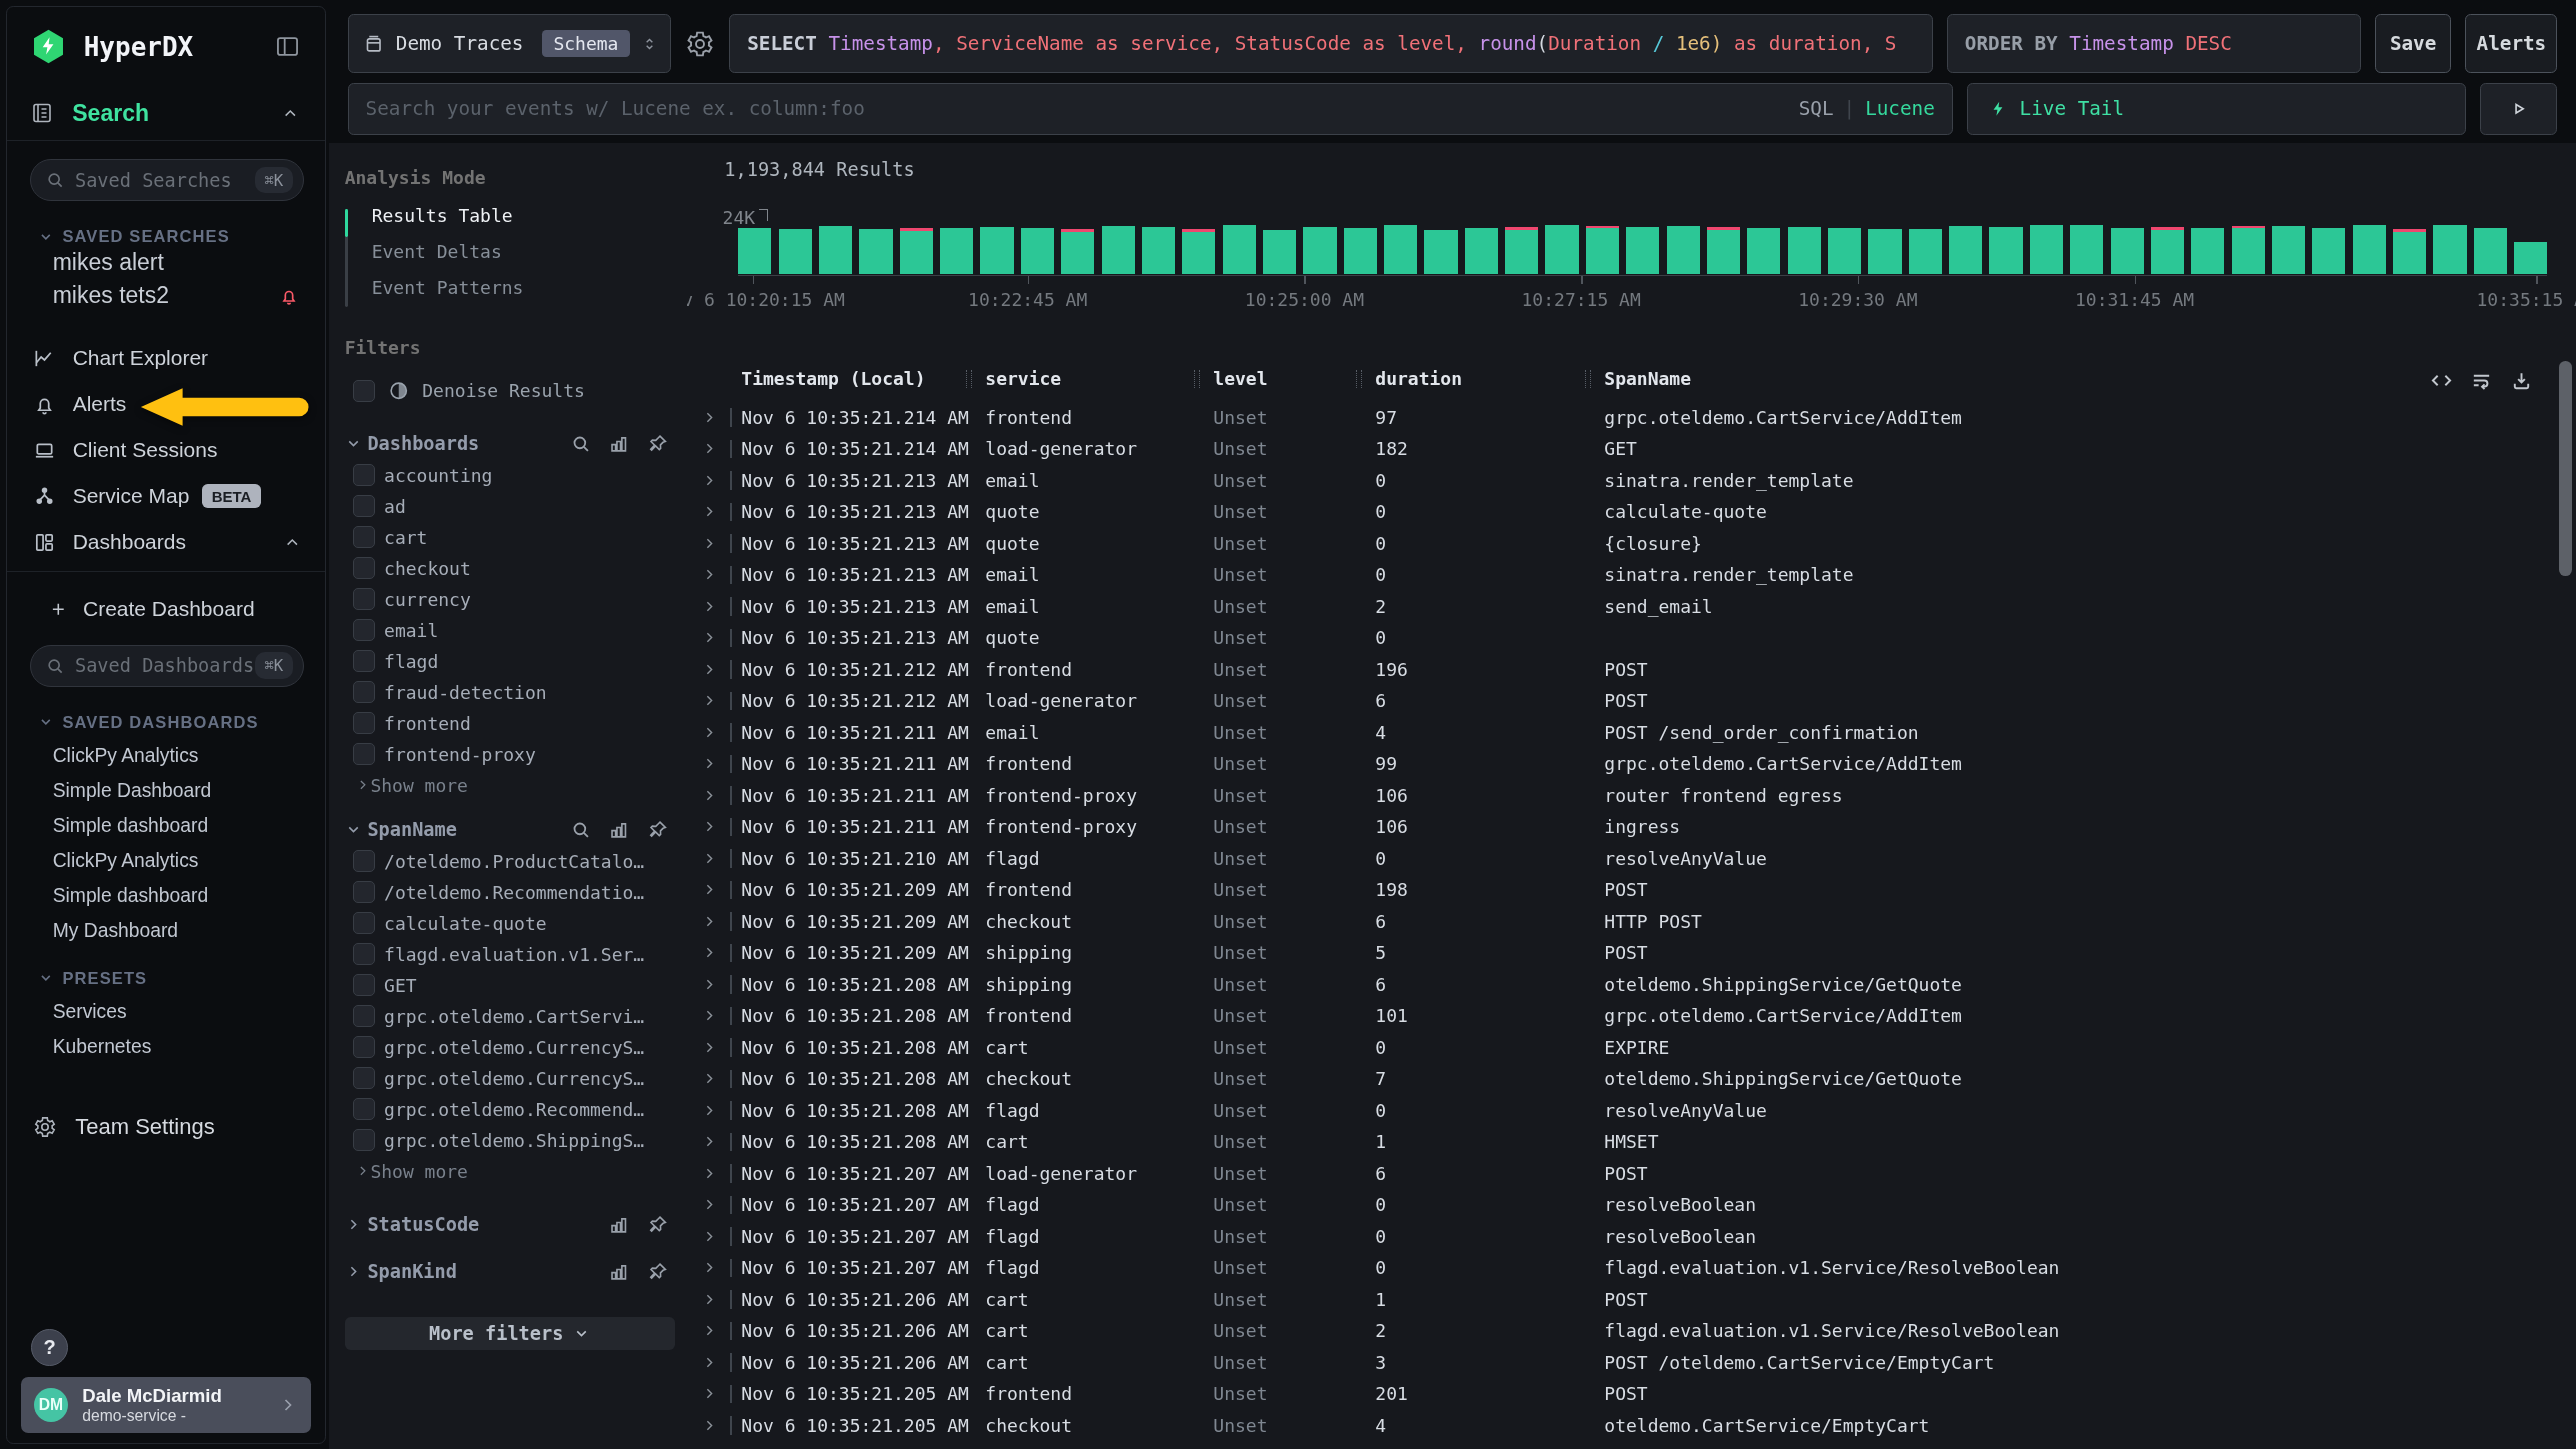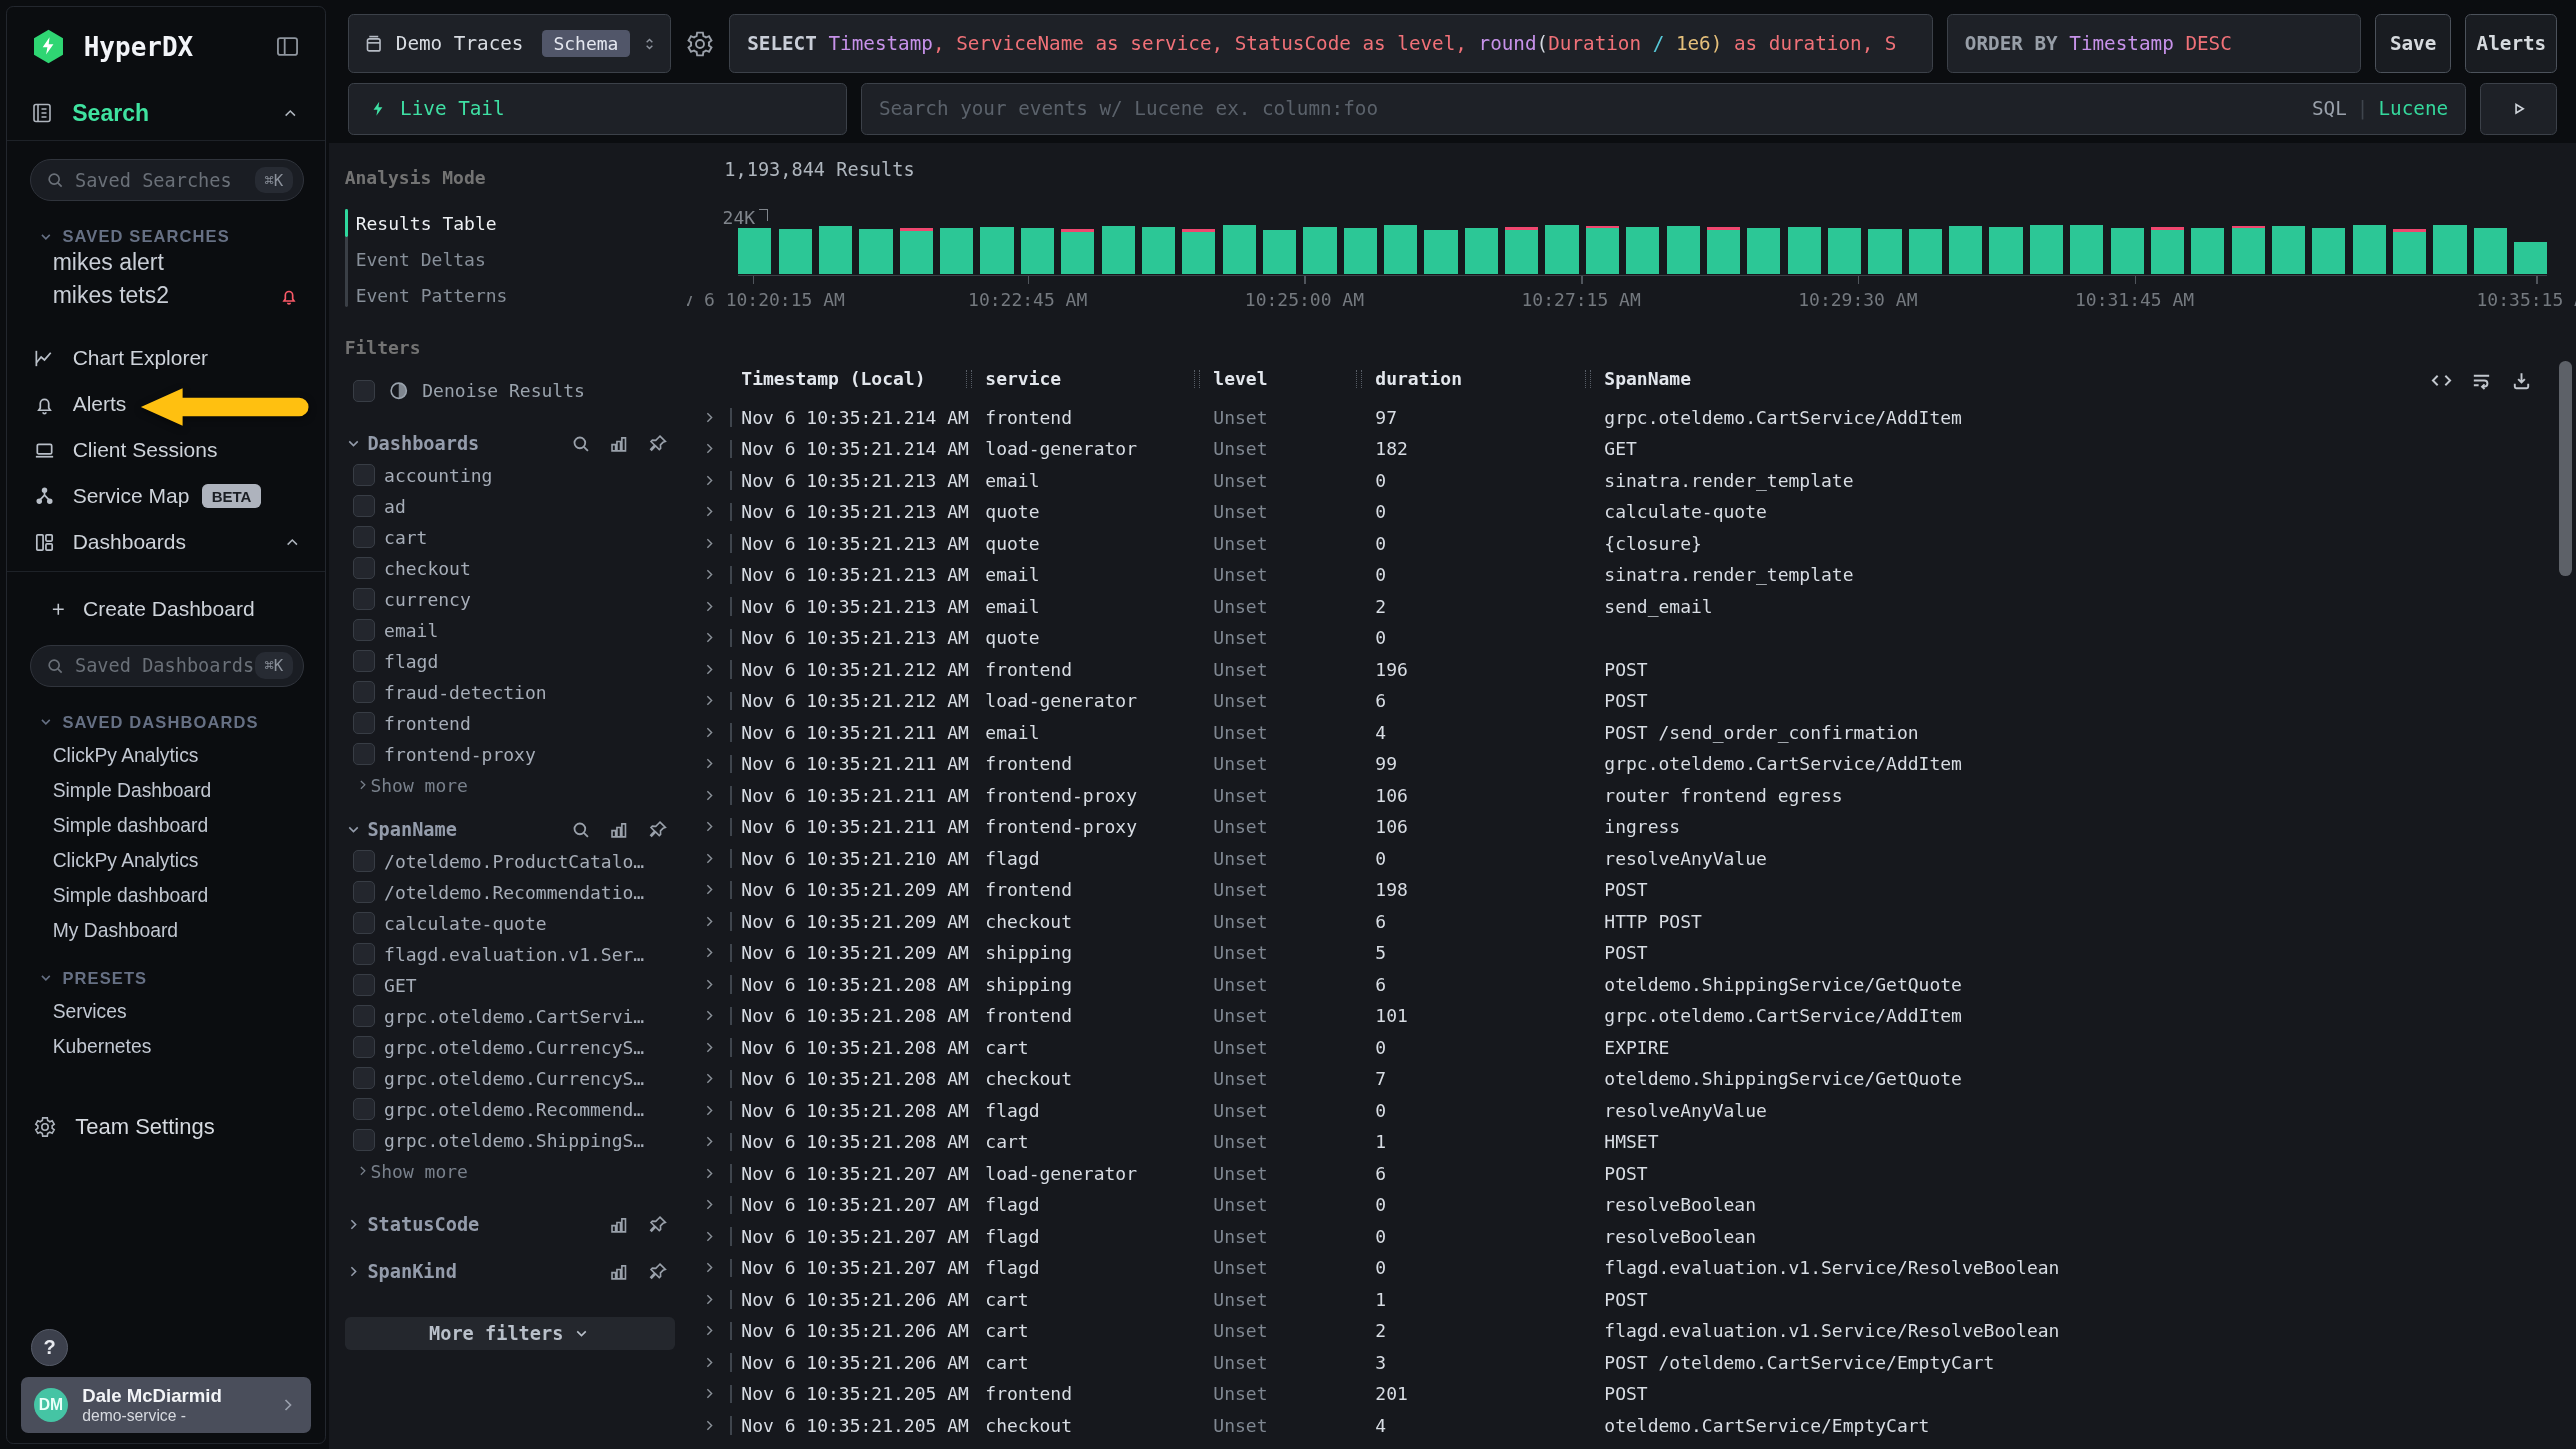--- a/index.html
+++ b/index.html
@@ -77,21 +77,21 @@
   .livetail-box .lbl { font:19.3px "DejaVu Sans Mono",monospace; }
   .play-btn { width:77px; justify-content:center; color:#cfd4da; cursor:pointer; }
 
   .content { flex:1; display:flex; background:#16181d; min-height:0; }
 
   
   .filters { width:358px; flex:none; padding:24px 0 0 15.7px; overflow:hidden; }
   .panel-label { font:bold 18px "DejaVu Sans Mono",monospace; color:#737373; }
   .modes { position:relative; margin-top:17px; }
   .modes::before { content:''; position:absolute; left:0; top:5.7px; bottom:5.7px; width:2.9px; background:#3a3f46; border-radius:1.4px; }
-  .mode { position:relative; height:36px; display:flex; align-items:center; padding-left:11px;
+  .mode { position:relative; height:36px; display:flex; align-items:flex-start; padding-left:27px;
           font:18px "DejaVu Sans Mono",monospace; color:#878f99; cursor:pointer; }
   .mode.active { color:#eef1f5; }
   .mode.active::before { content:''; position:absolute; left:0; top:3.6px; bottom:3.6px; width:2.9px; background:#2fd89e; border-radius:1.4px; }
   .filters-label { margin-top:24px; }
   .denoise-row { margin-top:17px; height:31.5px; display:flex; align-items:center; gap:13px; color:#9aa3ad;
                  font:18px "DejaVu Sans Mono",monospace; cursor:pointer; }
   .cbx { width:21.5px; height:21.5px; border-radius:5px; background:#23262d; border:1.1px solid #383d45; flex:none; margin-left:8.6px; }
   .fgroup { margin-top:21.5px; }
   .fgroup-header { display:flex; align-items:center; gap:5.7px; height:31.5px; color:#949cab; padding-right:18.6px; cursor:pointer; }
   .fgroup-title { font:bold 18.6px "DejaVu Sans Mono",monospace; }
@@ -365,33 +365,33 @@
           <div class="sql-text"><span style="color: rgb(201, 206, 216); font-weight: bold;">SELECT </span><span style="color: rgb(199, 146, 234);">Timestamp</span><span style="color: rgb(240, 113, 120);">, </span><span style="color: rgb(240, 113, 120);">ServiceName as service</span><span style="color: rgb(240, 113, 120);">, </span><span style="color: rgb(240, 113, 120);">StatusCode as level</span><span style="color: rgb(240, 113, 120);">, </span><span style="color: rgb(199, 146, 234);">round</span><span style="color: rgb(212, 217, 224);">(</span><span style="color: rgb(240, 113, 120);">Duration</span><span style="color: rgb(86, 200, 216);"> / </span><span style="color: rgb(229, 192, 123);">1e6</span><span style="color: rgb(229, 192, 123);">)</span><span style="color: rgb(240, 113, 120);"> as duration, S</span></div>
         </div>
         <div class="box orderby-box">
           <div class="sql-text"><span style="color: rgb(152, 159, 168); font-weight: bold;">ORDER BY </span><span style="color: rgb(199, 146, 234);">Timestamp </span><span style="color: rgb(240, 113, 120);">DESC</span></div>
         </div>
         <button class="tb-btn">Save</button>
         <button class="tb-btn alerts">Alerts</button>
       </div>
 
       <div class="tb-row tb-row2">
-        <div class="box livetail-box">
-          <svg width="17" height="21.5" viewBox="0 0 24 24">
-              <path fill="#3fe0a4" d="M13 2 5 13.5h5.5L9 22l8.5-12H12z"></path>
-            </svg>
-          <span class="lbl">Live Tail</span>
-        </div>
         <div class="box lucene-box">
           <input placeholder="Search your events w/ Lucene ex. column:foo" style="">
           <div class="lang-toggle">
             <span class="lang-sql">SQL</span>
             <span class="lang-sep">|</span>
             <span class="lang-lucene">Lucene</span>
           </div>
+        </div>
+        <div class="box livetail-box">
+          <svg width="17" height="21.5" viewBox="0 0 24 24">
+              <path fill="#3fe0a4" d="M13 2 5 13.5h5.5L9 22l8.5-12H12z"></path>
+            </svg>
+          <span class="lbl">Live Tail</span>
         </div>
         <div class="box play-btn">
           <svg width="21.5" height="21.5" viewBox="0 0 24 24" fill="none" stroke="currentColor" stroke-width="1.8">
               <path d="M9 7.2v9.6L17 12z"></path>
             </svg>
         </div>
       </div>
     </div>
 
     <div class="content">

